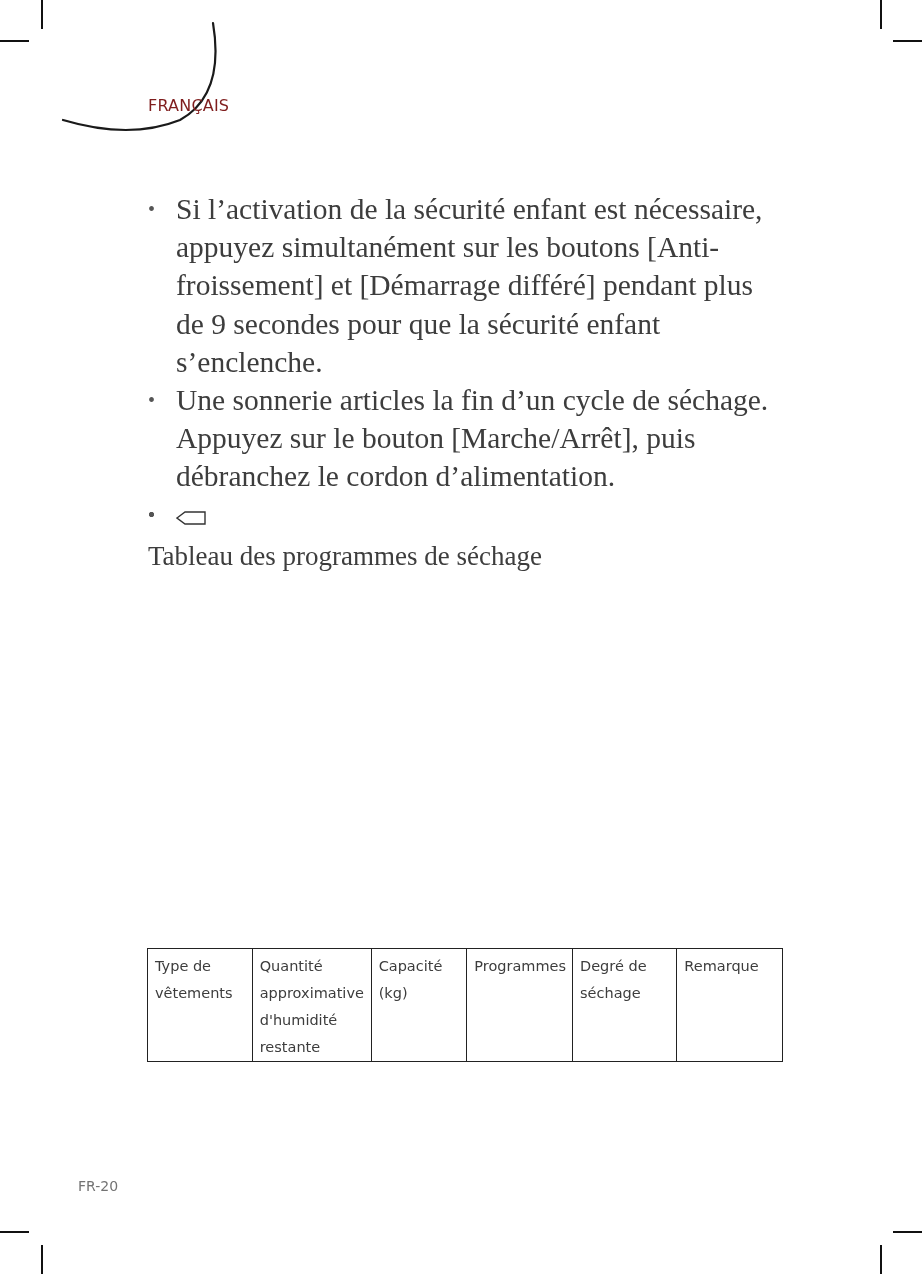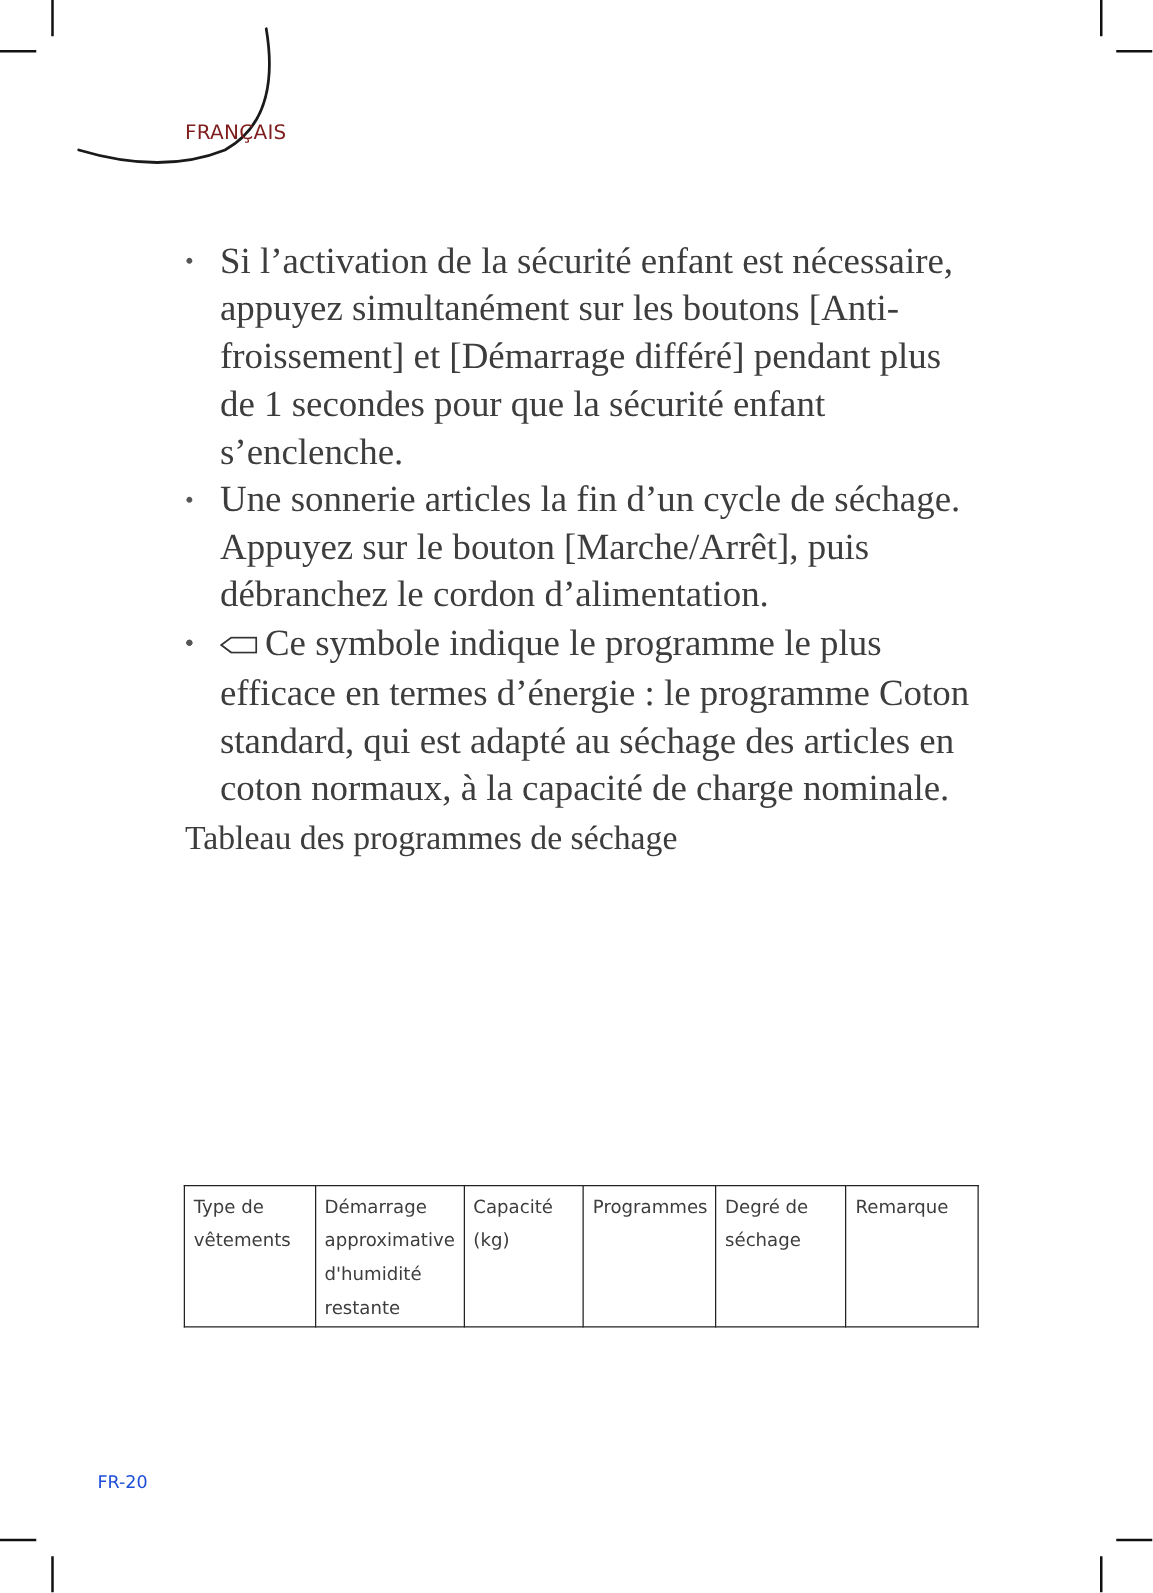--- a/index.html
+++ b/index.html
@@ -39,21 +39,21 @@
       border-collapse: collapse;
       font-family: "DejaVu Sans", sans-serif; font-size: 14.5px; line-height: 27px; color: #3d3d3d; padding-left: 42px;
     }
     table.prog th {
       border: 1.5px solid #222; vertical-align: top; text-align: left;
       font-weight: normal; padding: 4px 6px 0 7px; height: 110px; box-sizing: border-box;
     }
 
     .page-num {
       position: absolute; left: 78px; top: 1178px;
-      font-family: "DejaVu Sans", sans-serif; font-size: 14px; color: #1d4ed8;
+      font-family: "DejaVu Sans", sans-serif; font-size: 14px; color: #737373;
     }
   </style>
 </head>
 <body>
 
 <div class="crop v" style="left:41px; top:0;"></div>
 <div class="crop h" style="left:0; top:40px;"></div>
 <div class="crop v" style="left:880px; top:0;"></div>
 <div class="crop h" style="left:893px; top:40px;"></div>
 <div class="crop h" style="left:0; top:1231px;"></div>
@@ -65,49 +65,49 @@
   <svg width="170" height="115">
     <path d="M3 100 Q 70 120 120 100 Q 165 75 153 3" fill="none" stroke="#1a1a1a" stroke-width="2.2" stroke-linecap="round"></path>
   </svg>
   <span class="lang-label">FRANÇAIS</span>
 </div>
 
 <div class="content">
   <ul class="bullets">
     <li>
       <span class="dot">•</span>
-      <span>Si l’activation de la sécurité enfant est nécessaire, appuyez simultanément sur les boutons [Anti-froissement] et [Démarrage différé] pendant plus de 1 secondes pour que la sécurité enfant s’enclenche.</span>
+      <span>Si l’activation de la sécurité enfant est nécessaire, appuyez simultanément sur les boutons [Anti-froissement] et [Démarrage différé] pendant plus de 9 secondes pour que la sécurité enfant s’enclenche.</span>
     </li>
     <li>
       <span class="dot">•</span>
       <span>Une sonnerie articles la fin d’un cycle de séchage. Appuyez sur le bouton [Marche/Arrêt], puis débranchez le cordon d’alimentation.</span>
     </li>
     <li>
       <span class="dot">•</span>
     </li>
     <li>
       <span class="dot">•</span>
     </li>
     <li>
       <span class="dot">•</span>
       <span class="eco-symbol">
         <svg width="30" height="14" viewBox="0 0 30 14">
           <path d="M1 7 L9 1 L29 1 L29 13 L9 13 Z" fill="none" stroke="#333" stroke-width="1.4"></path>
         </svg>
-      </span><span>Ce symbole indique le programme le plus efficace en termes d’énergie : le programme Coton standard, qui est adapté au séchage des articles en coton normaux, à la capacité de charge nominale.</span>
+      </span>
     </li>
   </ul>
   <div class="table-title">Tableau des programmes de séchage</div>
 </div>
 
 <table class="prog">
   <thead>
     <tr>
       <th style="width:105px;">Type de vêtements</th>
-      <th style="width:119px;">Démarrage approximative d'humidité restante</th>
+      <th style="width:119px;">Quantité approximative d'humidité restante</th>
       <th style="width:96px;">Capacité (kg)</th>
       <th style="width:105px;margin-top:27px;">Programmes</th>
       <th style="width:105px;">Degré de séchage</th>
       <th style="width:106px;">Remarque</th>
     </tr>
   </thead>
 </table>
 
 <div class="page-num">FR-20</div>
 

